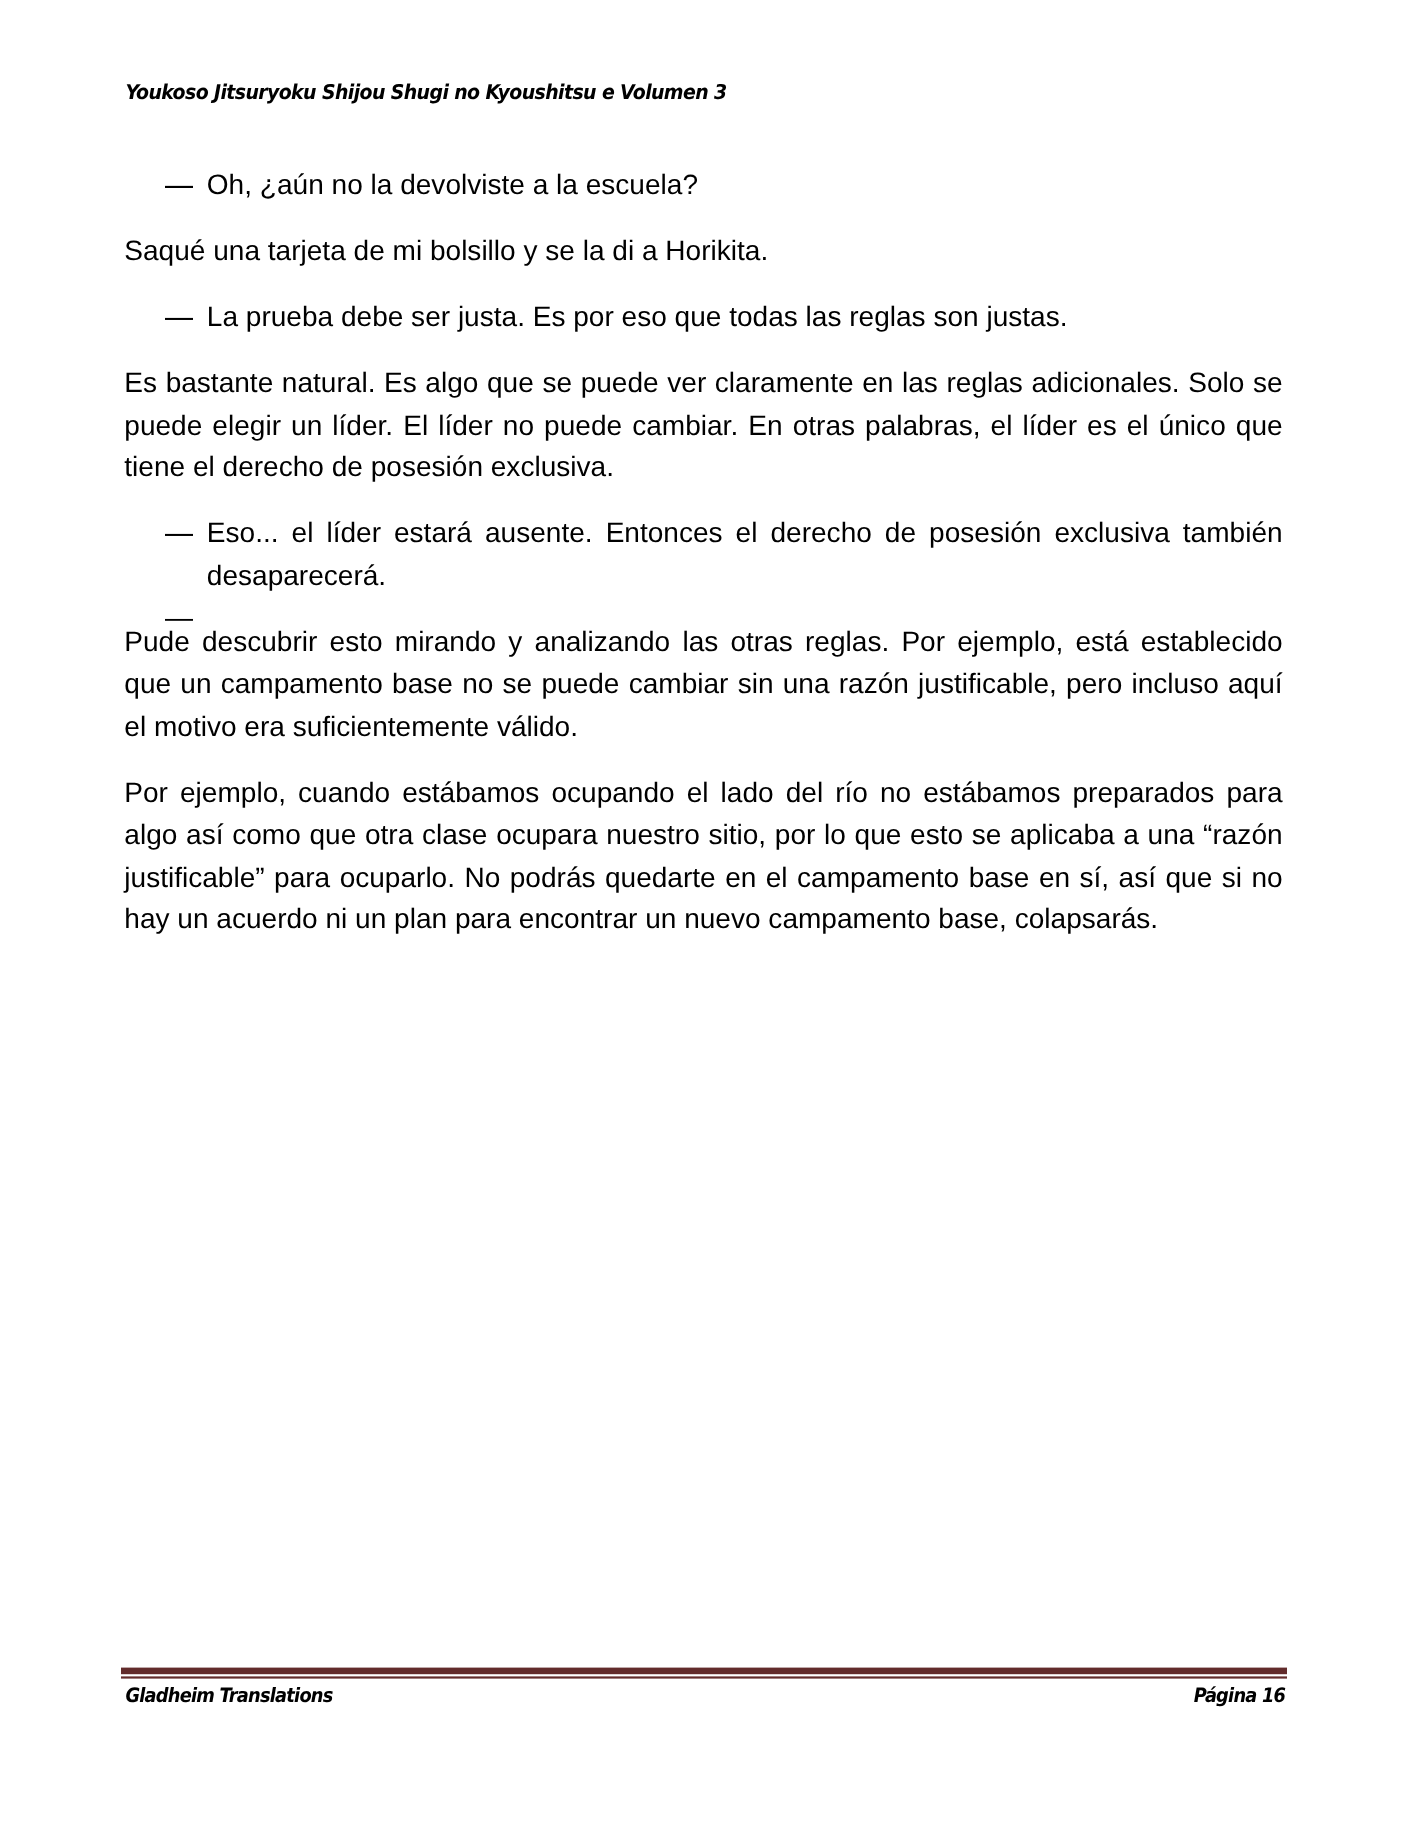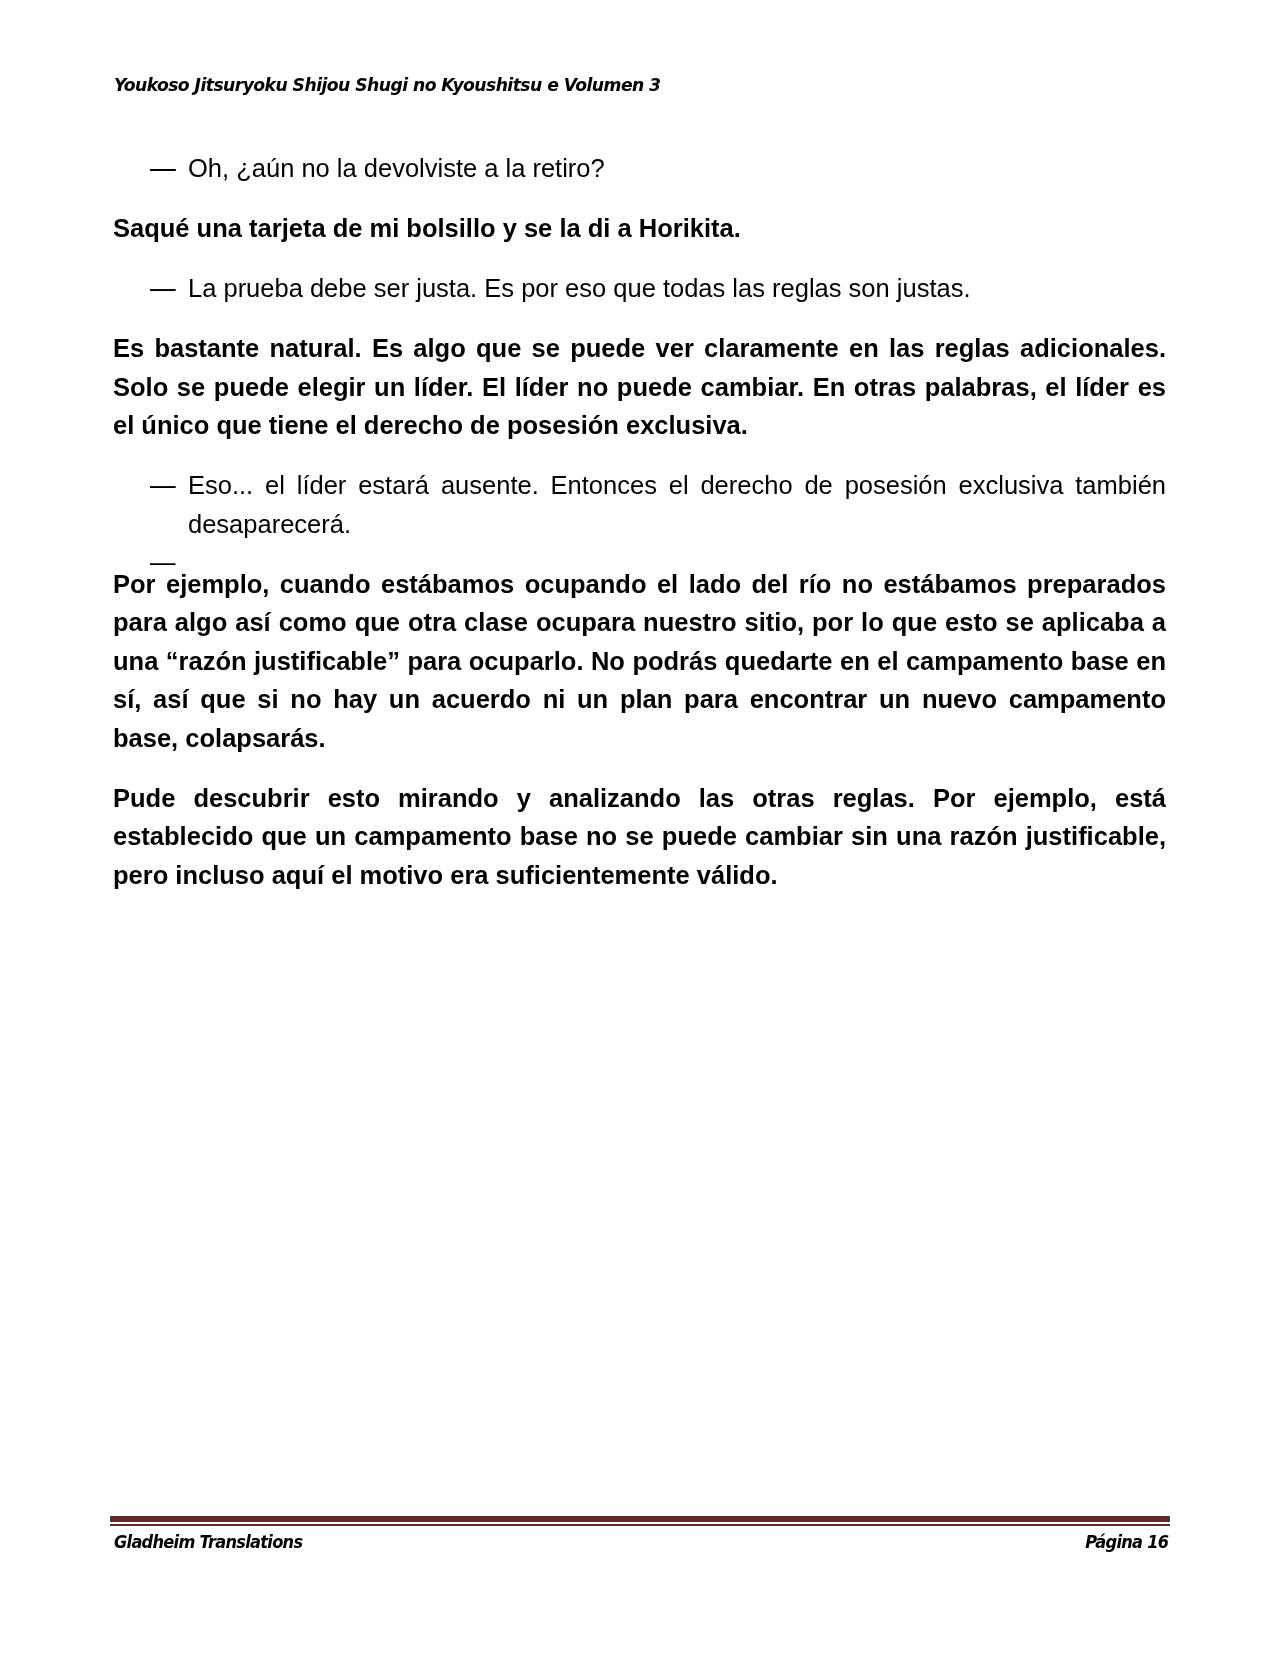--- a/index.html
+++ b/index.html
@@ -33,21 +33,20 @@
     top: 149px;
     width: 1053px;
     font-family: "Liberation Sans", sans-serif;
     font-size: 25.5px;
     line-height: 38.5px;
   }
   .para {
     margin: 0 0 21.5px 0;
     text-align: justify;
     text-align-last: left;
-    font-weight: bold;
   }
   .dialog-group {
     margin: 0 0 21.5px 0;
   }
   .dialog {
     position: relative;
     padding-left: 75px;
     text-align: justify;
     text-align-last: left;
     margin: 0;
@@ -102,21 +101,21 @@
 </head>
 <body>
 
 <div class="page-header">Youkoso Jitsuryoku Shijou Shugi no Kyoushitsu e Volumen 3</div>
 
 <div class="body-text">
 
   <div class="dialog-group">
     <p class="dialog"><span class="dash">—</span></p>
     <p class="dialog"><span class="dash">—</span></p>
-    <p class="dialog"><span class="dash">—</span><span>Oh, ¿aún no la devolviste a la retiro?</span></p>
+    <p class="dialog"><span class="dash">—</span><span>Oh, ¿aún no la devolviste a la escuela?</span></p>
   </div>
 
   <p class="para">Saqué una tarjeta de mi bolsillo y se la di a Horikita.</p>
 
   <div class="dialog-group">
     <p class="dialog"><span class="dash">—</span></p>
   </div>
 
 
   <div class="dialog-group">
@@ -124,22 +123,22 @@
   </div>
 
   <p class="para">Es bastante natural. Es algo que se puede ver claramente en las reglas adicionales. Solo se puede elegir un líder. El líder no puede cambiar. En otras palabras, el líder es el único que tiene el derecho de posesión exclusiva.</p>
 
   <div class="dialog-group">
     <p class="dialog"><span class="dash">—</span></p>
     <p class="dialog"><span class="dash">—</span><span>Eso... el líder estará ausente. Entonces el derecho de posesión exclusiva también desaparecerá.</span></p>
     <p class="dialog"><span class="dash">—</span></p>
   </div>
 
+  <p class="para">Pude descubrir esto mirando y analizando las otras reglas. Por ejemplo, está establecido que un campamento base no se puede cambiar sin una razón justificable, pero incluso aquí el motivo era suficientemente válido.</p>
   <p class="para">Por ejemplo, cuando estábamos ocupando el lado del río no estábamos preparados para algo así como que otra clase ocupara nuestro sitio, por lo que esto se aplicaba a una “razón justificable” para ocuparlo. No podrás quedarte en el campamento base en sí, así que si no hay un acuerdo ni un plan para encontrar un nuevo campamento base, colapsarás.</p>
-  <p class="para">Pude descubrir esto mirando y analizando las otras reglas. Por ejemplo, está establecido que un campamento base no se puede cambiar sin una razón justificable, pero incluso aquí el motivo era suficientemente válido.</p>
 </div>
 
 <div class="footer-rule">
   <div class="thick"></div>
   <div class="thin"></div>
 </div>
 
 <div class="footer-left">Gladheim Translations</div>
 <div class="footer-right">Página 16</div>
 

